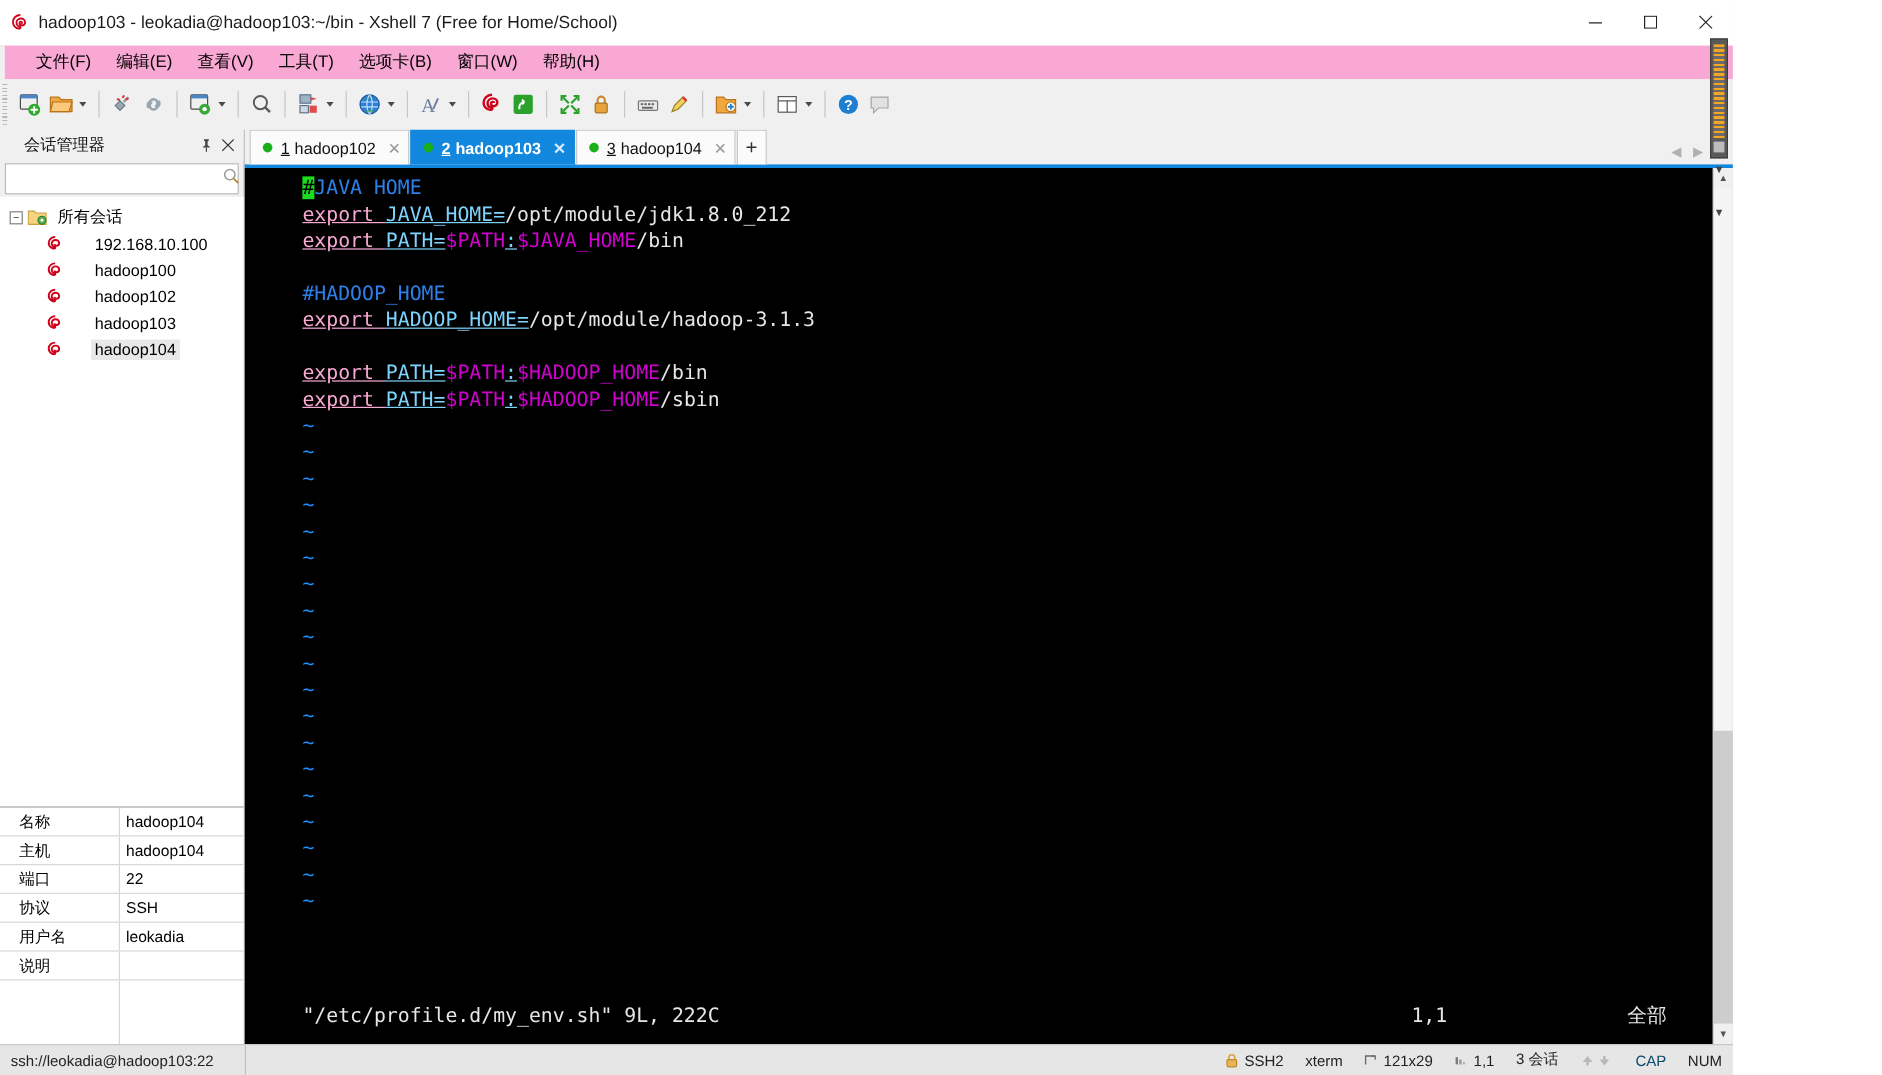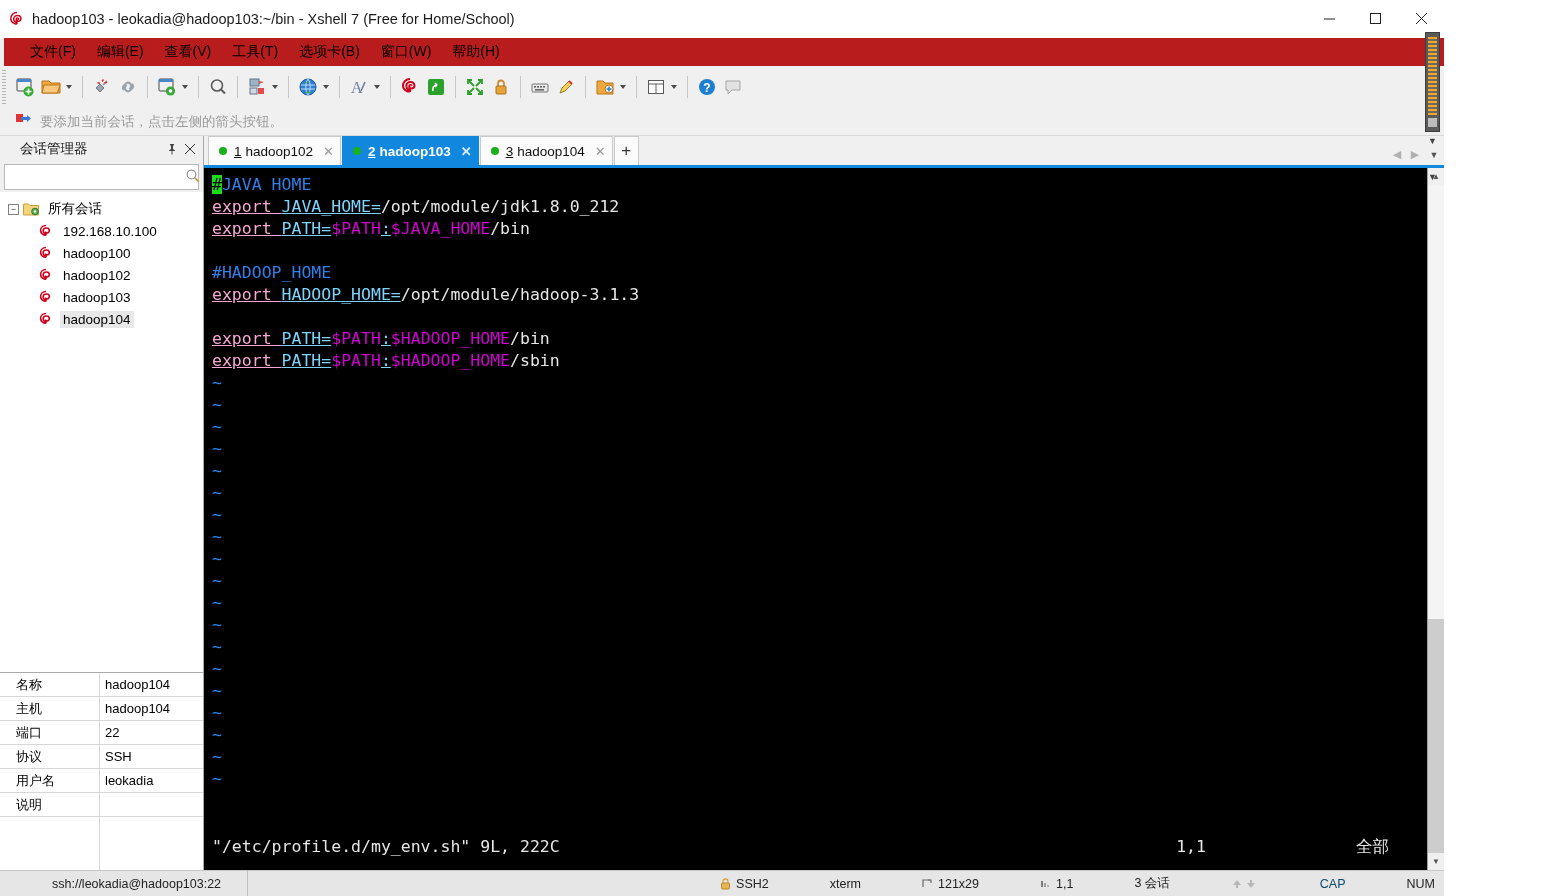--- a/index.html
+++ b/index.html
@@ -32,21 +32,21 @@
   }
   .titlebar .spacer { flex: 1 1 auto; }
   .winbtn {
     width: 46px; height: 38px;
     display: flex; align-items: center; justify-content: center;
   }
 
   
   .menubar {
     height: 28px; min-height: 28px;
-    background: #b91c1c;
+    background: #f9a8d4;
     display: flex; align-items: center;
     padding-left: 18px;
     border-left: 4px solid #f0f0f0;
   }
   .menubar .mi {
     font-size: 14px; color: #000;
     padding: 3px 8px; margin-right: 5px;
     white-space: nowrap;
   }
 
@@ -135,21 +135,21 @@
   }
   .sp-search input {
     flex: 1 1 auto; border: 0; outline: none; font-size: 13px;
     font-family: "Liberation Sans", sans-serif; background: transparent;
   }
   .sp-tree {
     flex: 1 1 auto; background: #fff; overflow: hidden;
     padding-top: 6px; font-size: 13.5px;
   }
   .tnode { display: flex; align-items: center; height: 22px; padding-left: 8px; }
-  .tnode.child { padding-left: 38px; }
+  .tnode.child { padding-left: 38px; gap: 16px; }
   .tnode.sel .tlabel { background: #e8e8e8; }
   .texpander {
     width: 11px; height: 11px; border: 1px solid #808080; background: #fff;
     display: flex; align-items: center; justify-content: center;
     font-size: 9px; line-height: 9px; color: #333; margin-right: 4px;
     flex: 0 0 auto;
   }
   .ticon { width: 17px; height: 16px; margin-right: 5px; flex: 0 0 auto; display: flex; align-items: center; }
   .tlabel { color: #000; padding: 1px 3px; white-space: nowrap; }
   
@@ -206,20 +206,21 @@
   
   .termwrap { flex: 1 1 auto; display: flex; min-height: 0; background: #000; }
   .term {
     flex: 1 1 auto; position: relative;
     background: #000; overflow: hidden;
     font-family: "DejaVu Sans Mono", monospace;
     font-size: 16.5px; line-height: 22px;
     padding: 6px 0 0 8px;
     color: #d0d0d0;
     white-space: pre;
+    margin-left: 40px;
   }
   .term .ln { height: 22px; }
   .c-blue   { color: #2f7fe8; }
   .c-blue2  { color: #1e90ff; }
   .c-yellow { color: #f9a8d4; text-decoration: underline; }
   .c-cyan   { color: #7dd3fc; text-decoration: underline; }
   .c-mag    { color: #d000d0; }
   .c-white  { color: #e6e6e6; }
   .cursor   { background: #1bdb1b; color: #000; }
 
@@ -239,21 +240,21 @@
   }
 
   
   .statusbar {
     height: 26px; min-height: 26px;
     background: #e6e6e6;
     border-top: 1px solid #c8c8c8;
     display: flex; align-items: center;
     font-size: 12.5px; color: #222;
   }
-  .sb-cell { display: flex; align-items: center; padding: 0 9px; height: 26px; margin-left: 43px; }
+  .sb-cell { display: flex; align-items: center; padding: 0 9px; height: 26px; }
   .sb-cell.left { width: 205px; border-right: 1px solid #c0c0c0; }
   .sb-cell.grow { flex: 1 1 auto; }
   .sb-dim { color: #0c4a6e; }
   .sb-ico { margin-right: 5px; display: flex; align-items: center; }
 
   
   .stripewidget {
     position: absolute; right: 4px; top: 32px;
     width: 15px; height: 100px;
     background: #5a5a5a; border: 1px solid #3d3d3d;
@@ -495,29 +496,20 @@
     </div>
 
     <div class="tb-btn">
       <svg width="22" height="22" viewBox="0 0 22 22">
         <path d="M4 5h14v9H10l-4 4v-4H4z" fill="#e2e2e2" stroke="#a5a5a5"></path>
       </svg>
     </div>
   </div>
 
 
-  <div class="notifybar">
-    <span>
-      <svg width="18" height="16" viewBox="0 0 18 16">
-        <path d="M2 2h7v8H2z" fill="#e03434"></path>
-        <path d="M7 5h6v-2l4 3.5L13 10V8H7z" fill="#3b78d8"></path>
-      </svg>
-    </span>
-    <span class="nb-text">要添加当前会话，点击左侧的箭头按钮。</span>
-  </div>
 
   <div class="bodyrow">
 
     <div class="sidepanel">
       <div class="sp-header">
         <span class="sp-title">会话管理器</span>
         <span class="sp-hbtn">
           <svg width="12" height="12" viewBox="0 0 12 12">
             <path d="M4 1h4v1l-1 1v3l2 1.5V8H3V7.5L5 6V3L4 2z" fill="#444"></path>
             <line x1="6" y1="8" x2="6" y2="11.5" stroke="#444"></line>

